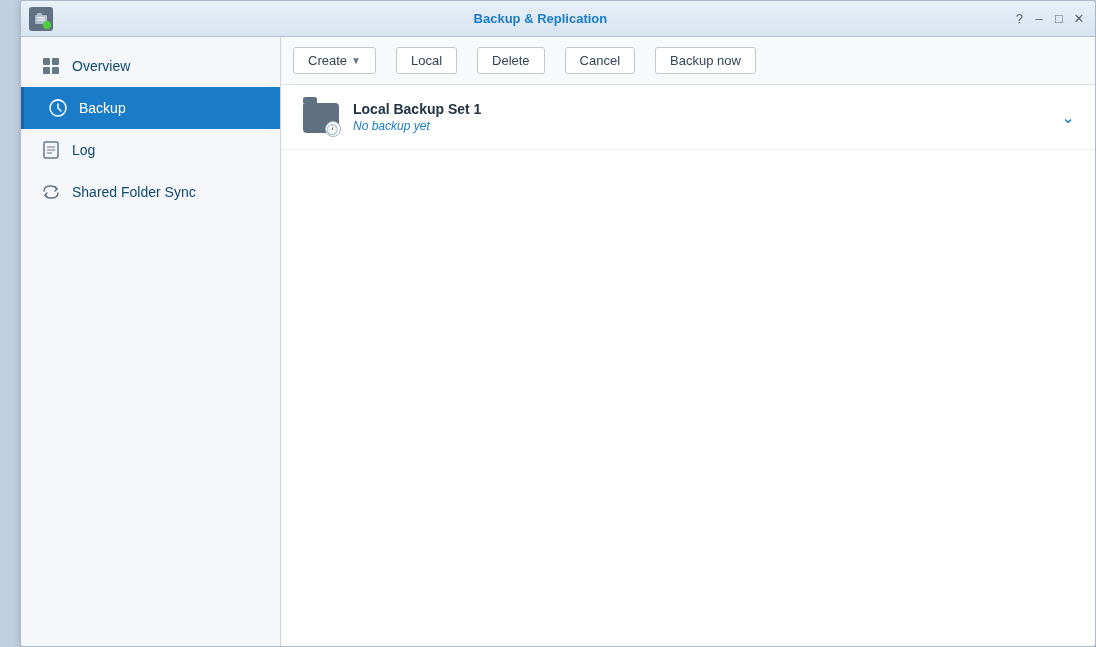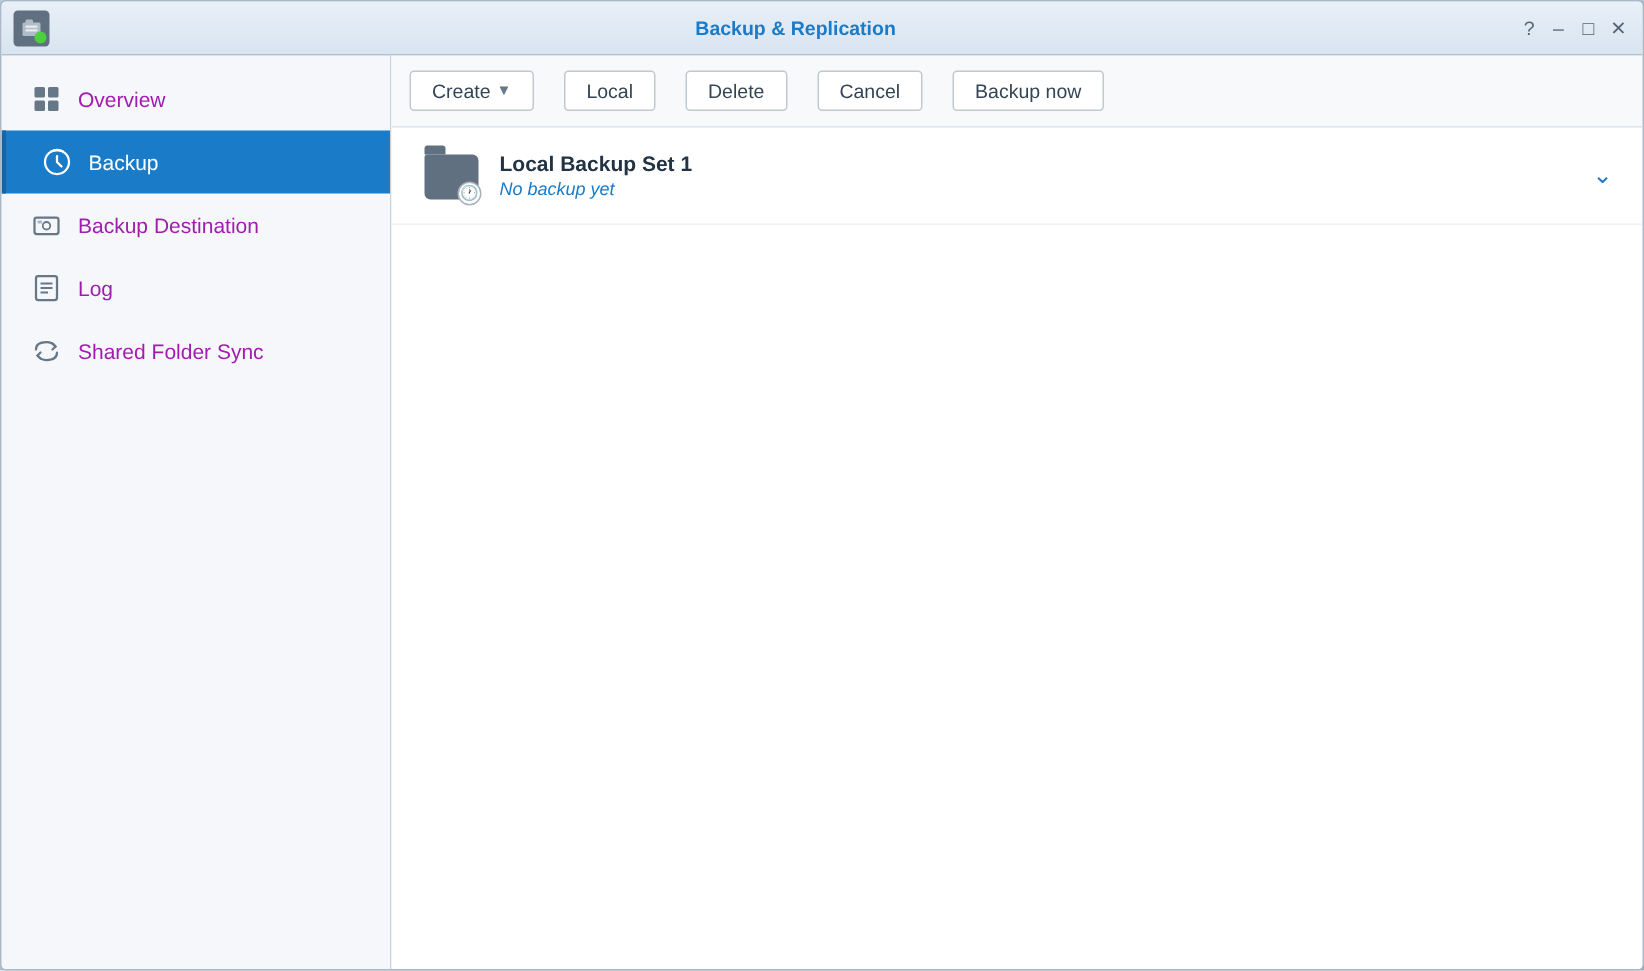--- a/index.html
+++ b/index.html
@@ -20,20 +20,21 @@
     .window {
       width: 1096px;
       height: 647px;
       background: #f0f4f8;
       border: 1px solid #aab8c8;
       border-radius: 4px;
       display: flex;
       flex-direction: column;
       box-shadow: 2px 2px 8px rgba(0,0,0,0.3);
       overflow: hidden;
+      margin-left: 20px;
     }
 
     
     .title-bar {
       background: linear-gradient(to bottom, #e8f0f8, #d8e4f0);
       height: 36px;
       display: flex;
       align-items: center;
       justify-content: space-between;
       padding: 0 8px;
@@ -120,21 +121,21 @@
       flex-direction: column;
       flex-shrink: 0;
       padding: 8px 0;
     }
 
     .sidebar-item {
       display: flex;
       align-items: center;
       padding: 10px 16px;
       cursor: pointer;
-      color: #a21caf;
+      color: #0c4a6e;
       font-size: 14px;
       gap: 10px;
       border-left: 3px solid transparent;
     }
 
     .sidebar-item.active {
       background: #1a7bc8;
       color: white;
       border-left: 3px solid #1565a8;
       padding-left: 23px;
@@ -328,30 +329,20 @@
           <svg viewBox="0 0 20 20" fill="white">
             <circle cx="10" cy="10" r="8" stroke="white" stroke-width="1.5" fill="none"></circle>
             <path d="M10 6 L10 10 L13 13" stroke="white" stroke-width="1.5" stroke-linecap="round" fill="none"></path>
             <path d="M6 3 Q10 1 14 3" stroke="white" stroke-width="1.5" fill="none" stroke-linecap="round"></path>
           </svg>
         </div>
         <span>Backup</span>
       </div>
 
 
-      <div class="sidebar-item">
-        <div class="sidebar-icon">
-          <svg viewBox="0 0 20 20" fill="none">
-            <rect x="2" y="5" width="16" height="11" rx="1.5" stroke="#667788" stroke-width="1.5" fill="none"></rect>
-            <circle cx="10" cy="10.5" r="2.5" stroke="#667788" stroke-width="1.2" fill="none"></circle>
-            <rect x="4" y="7" width="3" height="2" rx="0.5" fill="#667788" opacity="0.5"></rect>
-          </svg>
-        </div>
-        <span>Backup Destination</span>
-      </div>
 
 
       <div class="sidebar-item">
         <div class="sidebar-icon">
           <svg viewBox="0 0 20 20" fill="none">
             <rect x="3" y="2" width="14" height="16" rx="1.5" stroke="#667788" stroke-width="1.5" fill="none"></rect>
             <line x1="6" y1="7" x2="14" y2="7" stroke="#667788" stroke-width="1.2"></line>
             <line x1="6" y1="10" x2="14" y2="10" stroke="#667788" stroke-width="1.2"></line>
             <line x1="6" y1="13" x2="11" y2="13" stroke="#667788" stroke-width="1.2"></line>
           </svg>

